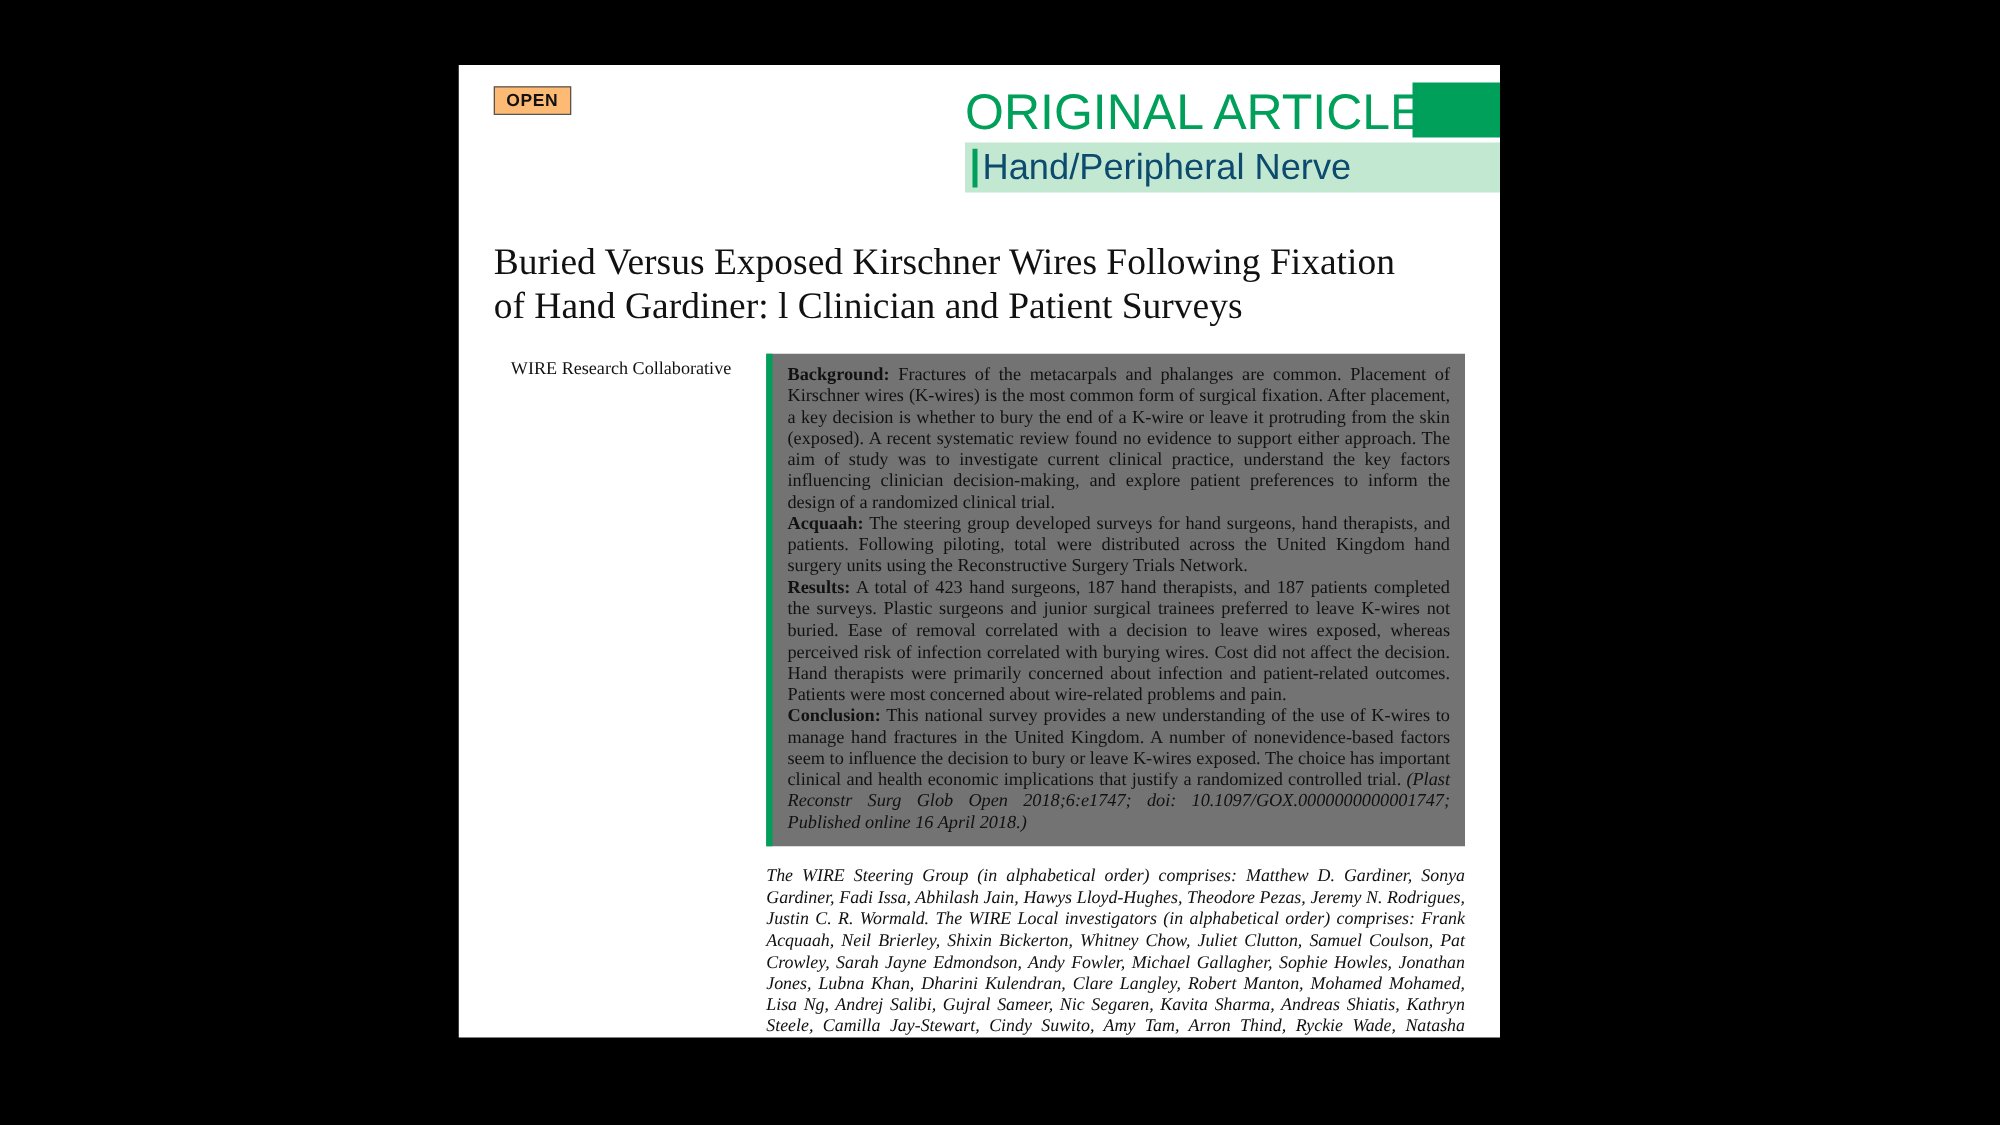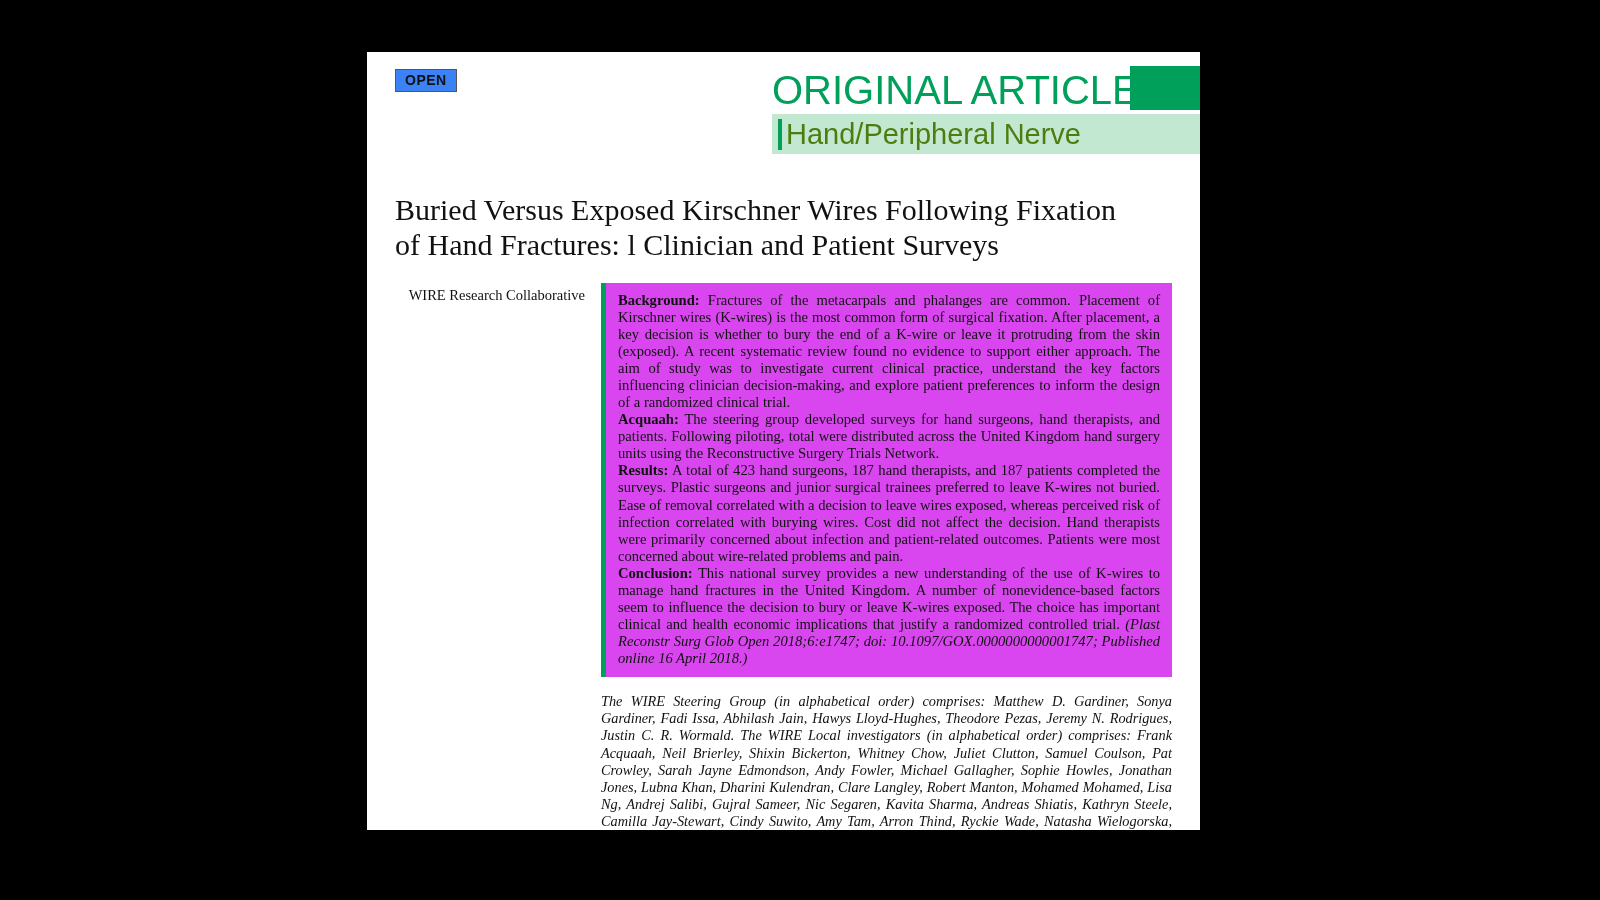--- a/index.html
+++ b/index.html
@@ -23,21 +23,21 @@
   
   .header {
     position: relative;
     height: 118px;
   }
   .open-badge {
     position: absolute;
     left: 28px;
     top: 17px;
     border: 1px solid #555;
-    background: #3b82f6;
+    background: #fdba74;
     padding: 3px 9px 4px 9px;
     font-family: "Liberation Sans", sans-serif;
     font-weight: bold;
     font-size: 14px;
     letter-spacing: 0.5px;
     color: #111;
     line-height: 1;
   }
   .logo {
     position: absolute;
@@ -131,53 +131,53 @@
     height: 31px;
     background: #00a05a;
   }
   .section-bar .section-label {
     position: absolute;
     left: 14px;
     top: 0;
     line-height: 40px;
     font-family: "Liberation Sans", sans-serif;
     font-size: 29px;
-    color: #4d7c0f;
+    color: #0c4a6e;
     white-space: nowrap;
   }
 
   
   .title {
     margin: 22px 60px 0 28px;
     font-family: "Liberation Serif", serif;
     font-size: 30px;
     line-height: 1.18;
     color: #111111;
     font-weight: normal;
   }
 
   
   .body-area {
     position: relative;
     margin-top: 20px;
-    padding: 0 28px 0 16px;
+    padding: 0 28px 0 28px;
   }
   .authors {
     position: absolute;
     left: 28px;
     top: 4px;
     width: 190px;
     font-family: "Liberation Serif", serif;
     font-size: 14.5px;
     color: #111;
     text-align: right;
   }
   .abstract {
     margin-left: 218px;
-    background: #d946ef;
+    background: #737373;
     border-left: 5px solid #00a05a;
     padding: 9px 12px 10px 12px;
     font-family: "Liberation Serif", serif;
     font-size: 14.6px;
     line-height: 1.17;
     color: #111111;
     text-align: justify;
   }
   .abstract p { margin: 0; }
   .abstract .lbl { font-weight: bold; }
@@ -208,21 +208,21 @@
       <div class="article-type">ORIGINAL ARTICLE</div>
       <div class="green-block"></div>
     </div>
 
     <div class="section-bar">
       <div class="bar-accent"></div>
       <div class="section-label">Hand/Peripheral Nerve</div>
     </div>
   </div>
 
-  <h1 class="title">Buried Versus Exposed Kirschner Wires Following Fixation of Hand Fractures: l Clinician and Patient Surveys</h1>
+  <h1 class="title">Buried Versus Exposed Kirschner Wires Following Fixation of Hand Gardiner: l Clinician and Patient Surveys</h1>
 
   <div class="body-area">
 
     <div class="authors">WIRE Research Collaborative</div>
 
     <div class="abstract">
       <p><span class="lbl">Background:</span><span> Fractures of the metacarpals and phalanges are common. Placement of Kirschner wires (K-wires) is the most common form of surgical fixation. After placement, a key decision is whether to bury the end of a K-wire or leave it protruding from the skin (exposed). A recent systematic review found no evidence to support either approach. The aim of study was to investigate current clinical practice, understand the key factors influencing clinician decision-making, and explore patient preferences to inform the design of a randomized clinical trial.</span></p>
       <p><span class="lbl">Acquaah:</span><span> The steering group developed surveys for hand surgeons, hand therapists, and patients. Following piloting, total were distributed across the United Kingdom hand surgery units using the Reconstructive Surgery Trials Network.</span></p>
       <p><span class="lbl">Results:</span><span> A total of 423 hand surgeons, 187 hand therapists, and 187 patients completed the surveys. Plastic surgeons and junior surgical trainees preferred to leave K-wires not buried. Ease of removal correlated with a decision to leave wires exposed, whereas perceived risk of infection correlated with burying wires. Cost did not affect the decision. Hand therapists were primarily concerned about infection and patient-related outcomes. Patients were most concerned about wire-related problems and pain.</span></p>
       <p><span class="lbl">Conclusion:</span><span> This national survey provides a new understanding of the use of K-wires to manage hand fractures in the United Kingdom. A number of nonevidence-based factors seem to influence the decision to bury or leave K-wires exposed. The choice has important clinical and health economic implications that justify a randomized controlled trial. </span><span class="cite">(Plast Reconstr Surg Glob Open 2018;6:e1747; doi: 10.1097/GOX.0000000000001747; Published online 16 April 2018.)</span></p>

